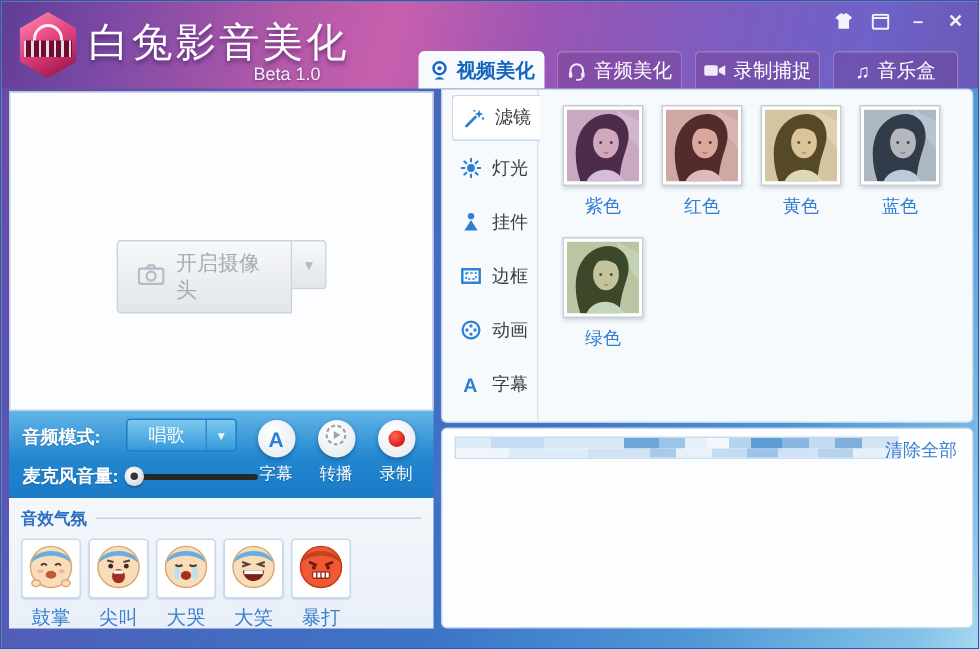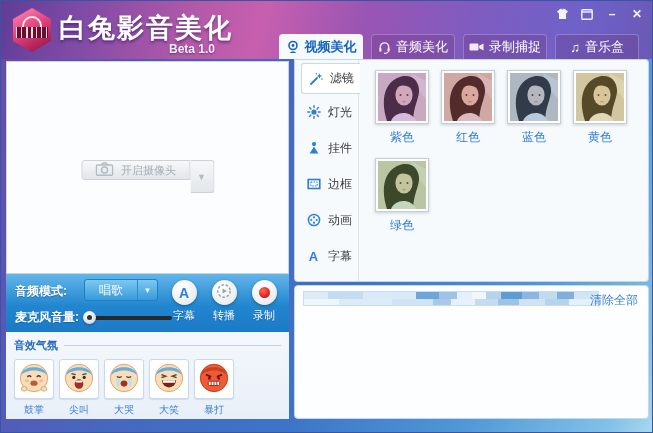--- a/index.html
+++ b/index.html
@@ -19,23 +19,23 @@
   }
   .logo { position:absolute; left:12px; top:7px; width:38px; height:44px;
     clip-path:polygon(50% 0,100% 25%,100% 75%,50% 100%,0 75%,0 25%);
     background:linear-gradient(150deg,#ff8fb4 0%,#e84a86 40%,#c02a62 70%,#8a1040 100%);
   }
   .logo-band { position:absolute; left:3px; right:3px; top:19px; height:11px; background:#6e0c30;
     background-image:repeating-linear-gradient(90deg, rgba(255,255,255,.85) 0 1.5px, transparent 1.5px 5px);
   }
   .logo-arc { position:absolute; left:9px; top:8px; width:20px; height:12px;
     border:2.5px solid #fff; border-bottom:none; border-radius:10px 10px 0 0; opacity:.9; }
-  .app-title { position:absolute; left:58px; top:9px; font-size:27px; font-weight:bold; color:#fff;
+  .app-title { position:absolute; left:58px; top:9px; font-size:27px; font-weight:normal; color:#fff;
     letter-spacing:2px; text-shadow:0 2px 3px rgba(40,10,80,.55); }
-  .beta { position:absolute; left:168px; top:41px; font-size:12px; font-weight:bold; color:#f4eefa;
+  .beta { position:absolute; left:168px; top:41px; font-size:12px; font-weight:normal; color:#f4eefa;
     text-shadow:0 1px 2px rgba(40,10,80,.5); }
   .win-controls { position:absolute; right:10px; top:6px; display:flex; gap:11px; align-items:center; }
   .wc { width:14px; height:14px; display:flex; align-items:center; justify-content:center;
     color:#fff; font-size:12px; font-weight:bold; cursor:pointer; opacity:.92; }
 
   
   .tabs { position:absolute; left:278px; top:33px; display:flex; gap:8px; }
   .tab { width:84px; height:25px; display:flex; align-items:center; justify-content:center; gap:5px;
     font-size:13px; color:#fff; border-radius:4px 4px 0 0; cursor:pointer;
     background:rgba(110,55,130,.32); border:1px solid rgba(255,255,255,.25); border-bottom:none; }
@@ -70,23 +70,23 @@
     border:1px solid #cadcee; background:#fff; }
   .wf-row { height:50%; }
   .wf-1 { background:linear-gradient(90deg,#dcebf8 0 8%,#c4dcf2 8% 20%,#d8e9f7 20% 38%,#6fa6da 38% 46%,#9dc4e8 46% 52%,#e4f0fa 52% 57%,#f2f7fc 57% 62%,#b6d3ec 62% 67%,#5e9cd4 67% 74%,#8ab7e2 74% 80%,#c2daf0 80% 86%,#7fb0dc 86% 92%,#d2e5f5 92% 100%); }
   .wf-2 { background:linear-gradient(90deg,#eef5fb 0 12%,#dcebf8 12% 30%,#cfe3f4 30% 44%,#a8c9e9 44% 50%,#e8f1fa 50% 58%,#c4dcf2 58% 66%,#9dc4e8 66% 73%,#cfe3f4 73% 82%,#b6d3ec 82% 90%,#e4f0fa 90% 100%); }
   .clear-all { position:absolute; right:10px; top:6px; color:#3a7fd0; font-size:12px; cursor:pointer; }
 
   
   .preview { position:absolute; left:5px; top:60px; width:283px; height:213px;
     background:#fcfdfe; border:1px solid #c9d4e2; }
   .cam-group { position:absolute; left:50%; top:98px; transform:translateX(-50%); display:flex; }
-  .cam-btn { height:20px; padding:0 13px; display:flex; align-items:center; gap:8px;
+  .cam-btn { height:49px; padding:0 13px; display:flex; align-items:center; gap:8px;
     background:linear-gradient(#f7f8f9,#e2e6ea); border:1px solid #ccd2d8; border-radius:3px 0 0 3px;
-    color:#a4aeb6; font-size:11px; cursor:pointer; }
+    color:#a4aeb6; font-size:14px; cursor:pointer; }
   .cam-arrow { width:24px; height:33px; display:flex; align-items:center; justify-content:center;
     background:linear-gradient(#f7f8f9,#e2e6ea); border:1px solid #ccd2d8; border-left:none;
     border-radius:0 3px 3px 0; color:#b0bac2; font-size:9px; cursor:pointer; }
 
   .audio-bar { position:absolute; left:5px; top:273px; width:283px; height:58px;
     background:linear-gradient(#63b5e8,#2286cf 55%,#1b7ac6); border-radius:0 0 3px 3px; }
   .ab-label { position:absolute; color:#fff; font-size:12px; font-weight:bold; text-shadow:0 1px 1px rgba(0,60,110,.4); }
   .mode-label { left:9px; top:9px; }
   .mic-label { left:9px; top:35px; }
   .mode-select { position:absolute; left:78px; top:5px; width:74px; height:22px; display:flex;
@@ -109,21 +109,21 @@
 
   .sfx { position:absolute; left:5px; top:331px; width:283px; height:87px; padding:6px 8px;
     background:linear-gradient(#f4f8fc,#e9eff8); }
   .sfx-head { display:flex; align-items:center; gap:6px; }
   .sfx-title { color:#2f6fc0; font-size:11px; font-weight:bold; }
   .sfx-line { flex:1; height:1px; background:#c3d4e6; }
   .sfx-row { margin-top:6px; display:flex; gap:5px; }
   .sfx-col { width:40px; display:flex; flex-direction:column; align-items:center; }
   .sfx-btn { width:40px; height:40px; background:#fff; border:1px solid #c8daec; border-radius:3px;
     display:flex; align-items:center; justify-content:center; cursor:pointer; box-shadow:0 1px 1px rgba(120,150,190,.25); }
-  .sfx-label { margin-top:4px; color:#3a7fd0; font-size:10px; }
+  .sfx-label { margin-top:4px; color:#3a7fd0; font-size:13px; }
 </style>
 </head>
 <body>
 
 <div class="window">
 
   <div class="titlebar">
     <div class="logo">
       <div class="logo-arc"></div>
       <div class="logo-band"></div>
@@ -300,44 +300,44 @@
                 <rect width="48" height="48" fill="#e9e1d4"></rect>
                 <path d="M33 0 L48 8 L48 26 L36 12 Z" fill="#f7f3ec"></path>
                 <path d="M9 48 C3 30 5 12 19 5 C32 -1 42 7 41 19 C40 28 36 32 35 48 Z" fill="#2c241e"></path>
                 <ellipse cx="26" cy="22" rx="8.6" ry="10.5" fill="#f4dfca"></ellipse>
                 <path d="M17 15 C19 8 33 8 35 17 C29 11 21 12 17 15 Z" fill="#2c241e"></path>
                 <circle cx="22.5" cy="22" r="1" fill="#4a342a"></circle>
                 <circle cx="29.5" cy="22" r="1" fill="#4a342a"></circle>
                 <path d="M24.5 28.5 q1.5 1.2 3 0" stroke="#c88a72" stroke-width="1" fill="none"></path>
                 <path d="M13 48 C17 38 33 37 38 48 Z" fill="#fafafa"></path>
               </svg>
-          <div class="tint" style="background-color: rgb(63, 106, 160);"></div>
+          <div class="tint" style="background-color: rgb(168, 146, 63);"></div>
         </div>
           </div>
-        <div class="thumb-label">蓝色</div>
+        <div class="thumb-label">黄色</div>
       </div>
 
       <div class="thumb-cell">
         <div class="thumb">
             <div class="thumb-img">
           <svg width="48" height="48" viewBox="0 0 48 48">
                 <rect width="48" height="48" fill="#e9e1d4"></rect>
                 <path d="M33 0 L48 8 L48 26 L36 12 Z" fill="#f7f3ec"></path>
                 <path d="M9 48 C3 30 5 12 19 5 C32 -1 42 7 41 19 C40 28 36 32 35 48 Z" fill="#2c241e"></path>
                 <ellipse cx="26" cy="22" rx="8.6" ry="10.5" fill="#f4dfca"></ellipse>
                 <path d="M17 15 C19 8 33 8 35 17 C29 11 21 12 17 15 Z" fill="#2c241e"></path>
                 <circle cx="22.5" cy="22" r="1" fill="#4a342a"></circle>
                 <circle cx="29.5" cy="22" r="1" fill="#4a342a"></circle>
                 <path d="M24.5 28.5 q1.5 1.2 3 0" stroke="#c88a72" stroke-width="1" fill="none"></path>
                 <path d="M13 48 C17 38 33 37 38 48 Z" fill="#fafafa"></path>
               </svg>
-          <div class="tint" style="background-color: rgb(168, 146, 63);"></div>
+          <div class="tint" style="background-color: rgb(63, 106, 160);"></div>
         </div>
           </div>
-        <div class="thumb-label">黄色</div>
+        <div class="thumb-label">蓝色</div>
       </div>
 
       <div class="thumb-cell">
         <div class="thumb">
             <div class="thumb-img">
           <svg width="48" height="48" viewBox="0 0 48 48">
                 <rect width="48" height="48" fill="#e9e1d4"></rect>
                 <path d="M33 0 L48 8 L48 26 L36 12 Z" fill="#f7f3ec"></path>
                 <path d="M9 48 C3 30 5 12 19 5 C32 -1 42 7 41 19 C40 28 36 32 35 48 Z" fill="#2c241e"></path>
                 <ellipse cx="26" cy="22" rx="8.6" ry="10.5" fill="#f4dfca"></ellipse>

